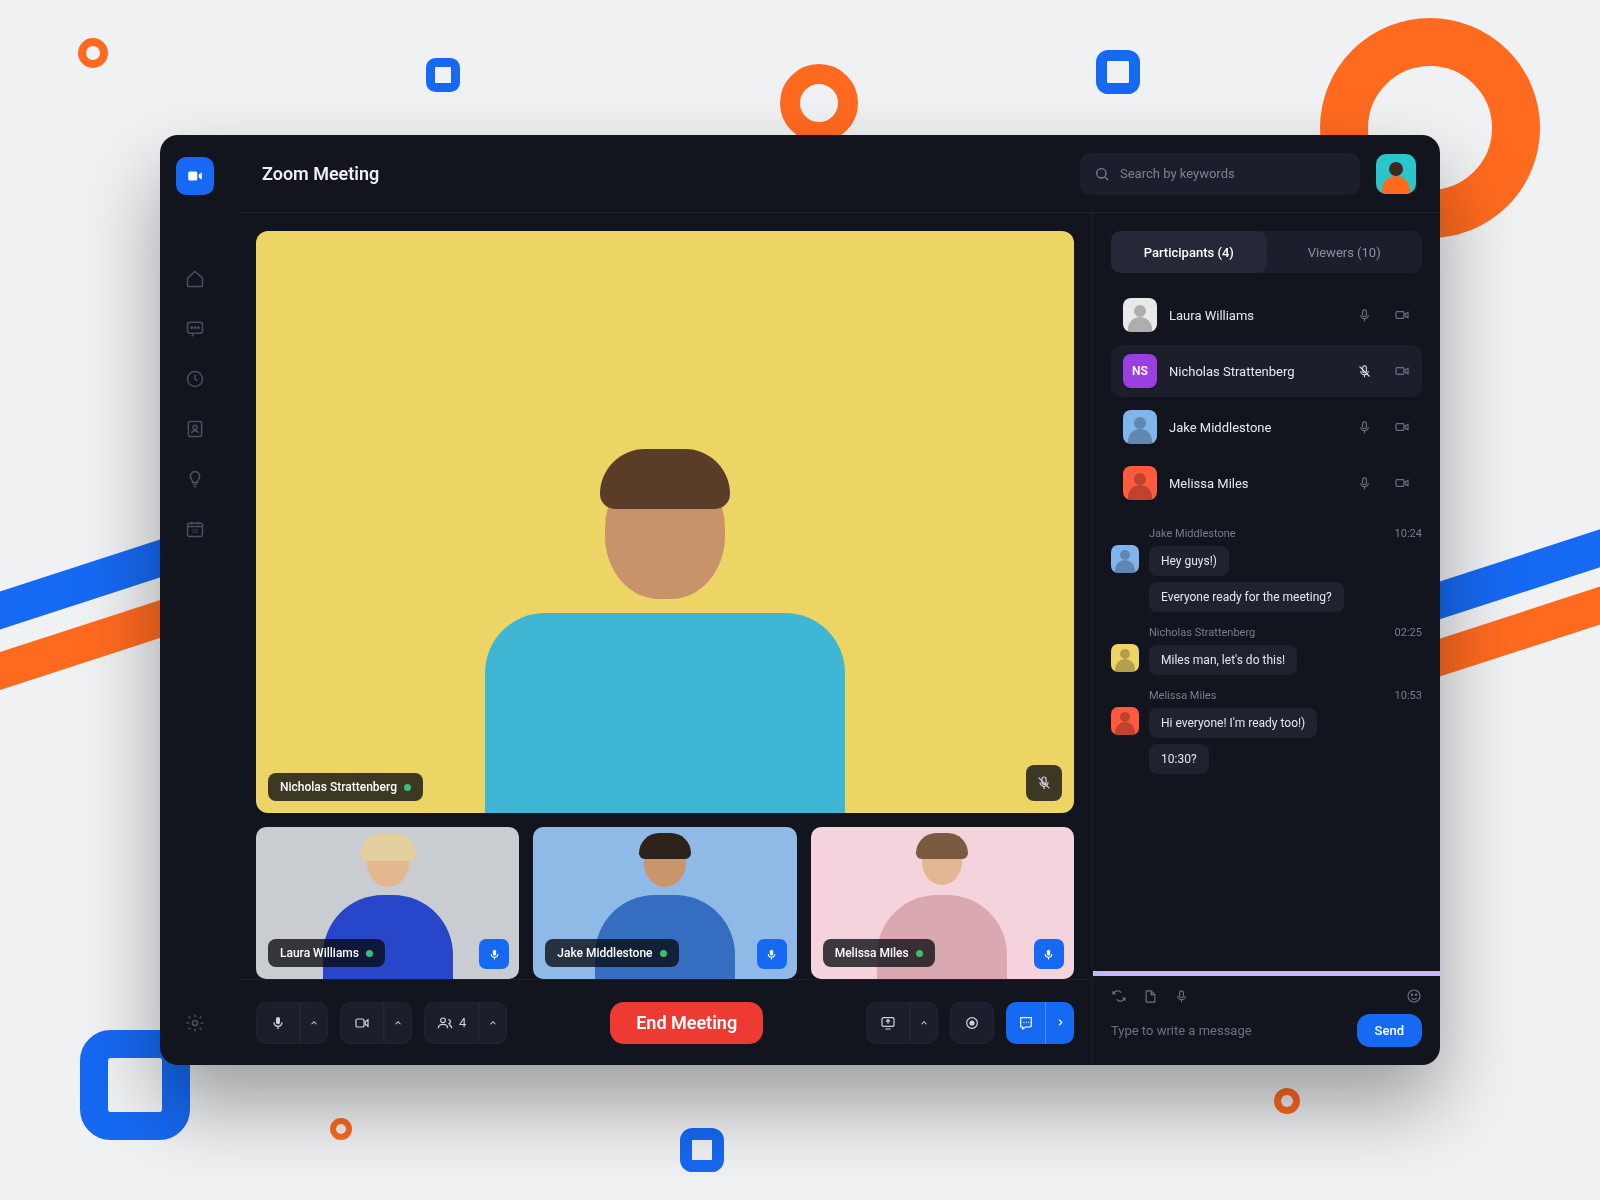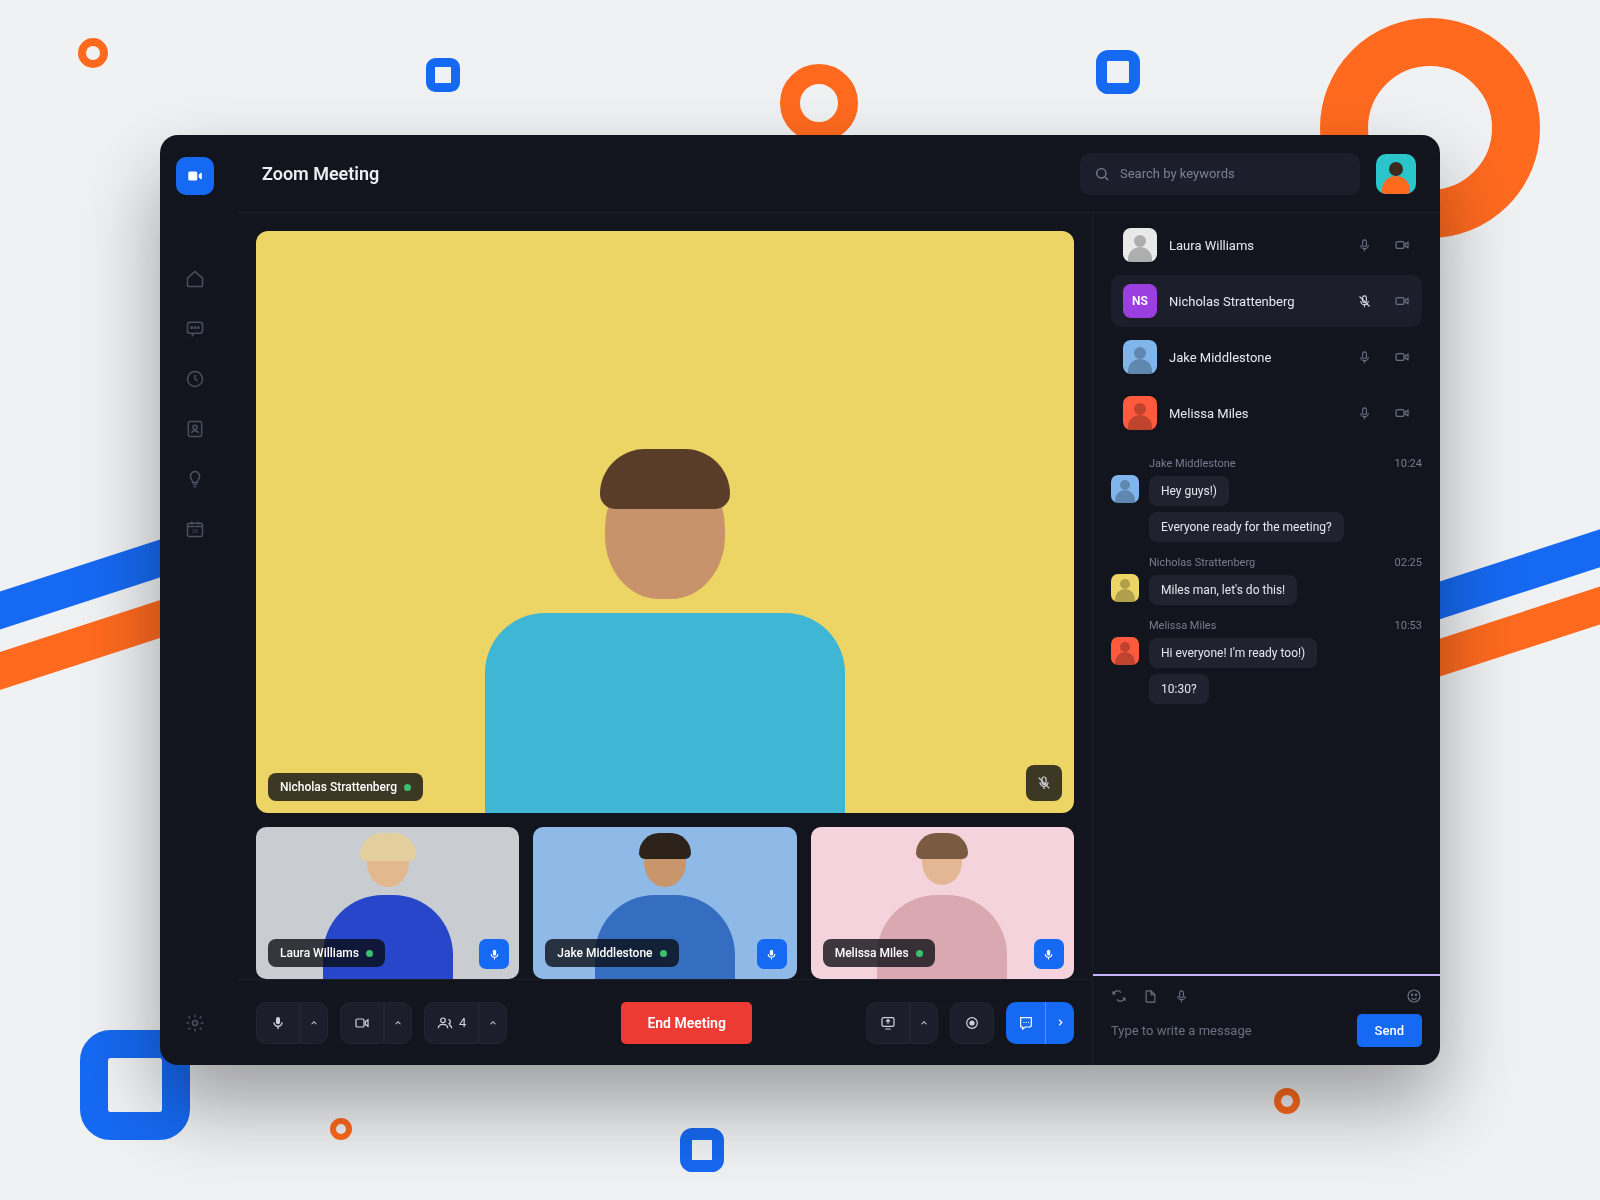--- a/index.html
+++ b/index.html
@@ -123,21 +123,21 @@
     border: 1px solid #22252f;
   }
   .ctl-seg { display: flex; }
   .ctl-seg .ctl-main { width: 44px; border-radius: 10px 0 0 10px; border-right: 1px solid #23262f;}
   .ctl-seg .ctl-chev { width: 28px; border-radius: 0 10px 10px 0;}
   .ctl-single { width: 44px; }
   .ctl-part { padding: 0 12px; gap: 6px; font-size: 13px; }
   .end-btn {
     height: 42px; padding: 0 26px;
     background: #ed3a33; color: #fff;
-    border-radius: 5px; font-size: 14px; font-weight: 600;
+    border-radius: 14px; font-size: 18px; font-weight: 600;
     display: flex; align-items: center; justify-content: center;
     cursor: pointer;
   }
   .chat-toggle {
     display: flex; background: #1669f2; color:#fff;
     border-radius: 10px; height: 42px;
   }
   .chat-toggle .seg-a{ width: 40px; display:flex;align-items:center;justify-content:center; border-right:1px solid rgba(255,255,255,.25);}
   .chat-toggle .seg-b{ width: 28px; display:flex;align-items:center;justify-content:center;}
   .right-panel {
@@ -176,34 +176,34 @@
   .msg { display:flex; gap:10px; }
   .msg .mav { width:28px;height:28px;border-radius:7px;flex:none;margin-top:18px;position:relative;overflow:hidden;}
   .msg .mcol { flex:1; display:flex; flex-direction:column; gap:6px;}
   .msg .mhead { display:flex; justify-content:space-between; font-size:11px; color:#777c8e;}
   .bubble {
     background:#20232f; color:#e5e7ee;
     padding:8px 12px; border-radius:8px;
     font-size:12px; align-self:flex-start;
   }
   .compose {
-    border-top: 2px solid #c4b5fd;
+    border-top: 5px solid #c4b5fd;
     padding: 12px 18px 18px 18px;
   }
   .compose-tools { display:flex; gap:16px; color:#6b7183; align-items:center; margin-bottom:10px;}
   .compose-tools .sp{flex:1;}
   .compose-row { display:flex; align-items:center; gap:10px;}
   .compose-row input {
     flex:1; background:none;border:none;outline:none;
     color:#cfd3df; font-size:13px;
   }
   .compose-row input::placeholder{color:#6b7183;}
   .send-btn {
     background:#1669f2;color:#fff;font-size:13px;font-weight:500;
-    padding:9px 18px;border-radius:5px;cursor:pointer;
+    padding:9px 18px;border-radius:13px;cursor:pointer;
   }
   svg { display:block; }
   
   .person { position:absolute; left:50%; transform:translateX(-50%); }
   .person .head { border-radius:50%; position:absolute; left:50%; transform:translateX(-50%);}
   .person .body { border-radius:60px 60px 0 0; position:absolute; left:50%; transform:translateX(-50%);}
 </style>
 </head>
 <body>
 
@@ -450,20 +450,30 @@
             <div class="seg-b">
                 <svg width="11" height="11" viewBox="0 0 24 24" fill="none" stroke="#fff" stroke-width="2.5">
                   <path d="M9 6 L15 12 L9 18"></path>
                 </svg>
               </div>
           </div>
         </div>
       </div>
 
       <div class="right-panel">
+        <div class="tabs">
+          <div class="tabs-row">
+            <div class="tab active">
+                <span>Participants (4)</span>
+              </div>
+            <div class="tab">
+                <span>Viewers (10)</span>
+              </div>
+          </div>
+        </div>
         <div class="plist" id="plist">
             <div class="prow">
     <div class="pavatar " style="background:#e9e9e9">
       <div class="person" style="bottom:-3px;width:34px;height:34px;">
                   <div class="head" style="width:12px;height:12px;top:4px;background:rgba(0,0,0,.25);"></div>
                   <div class="body" style="width:24px;height:18px;bottom:0;background:rgba(0,0,0,.25);"></div>
                 </div>
     </div>
     <div class="pname">Laura Williams</div>
     <div class="picon ">

